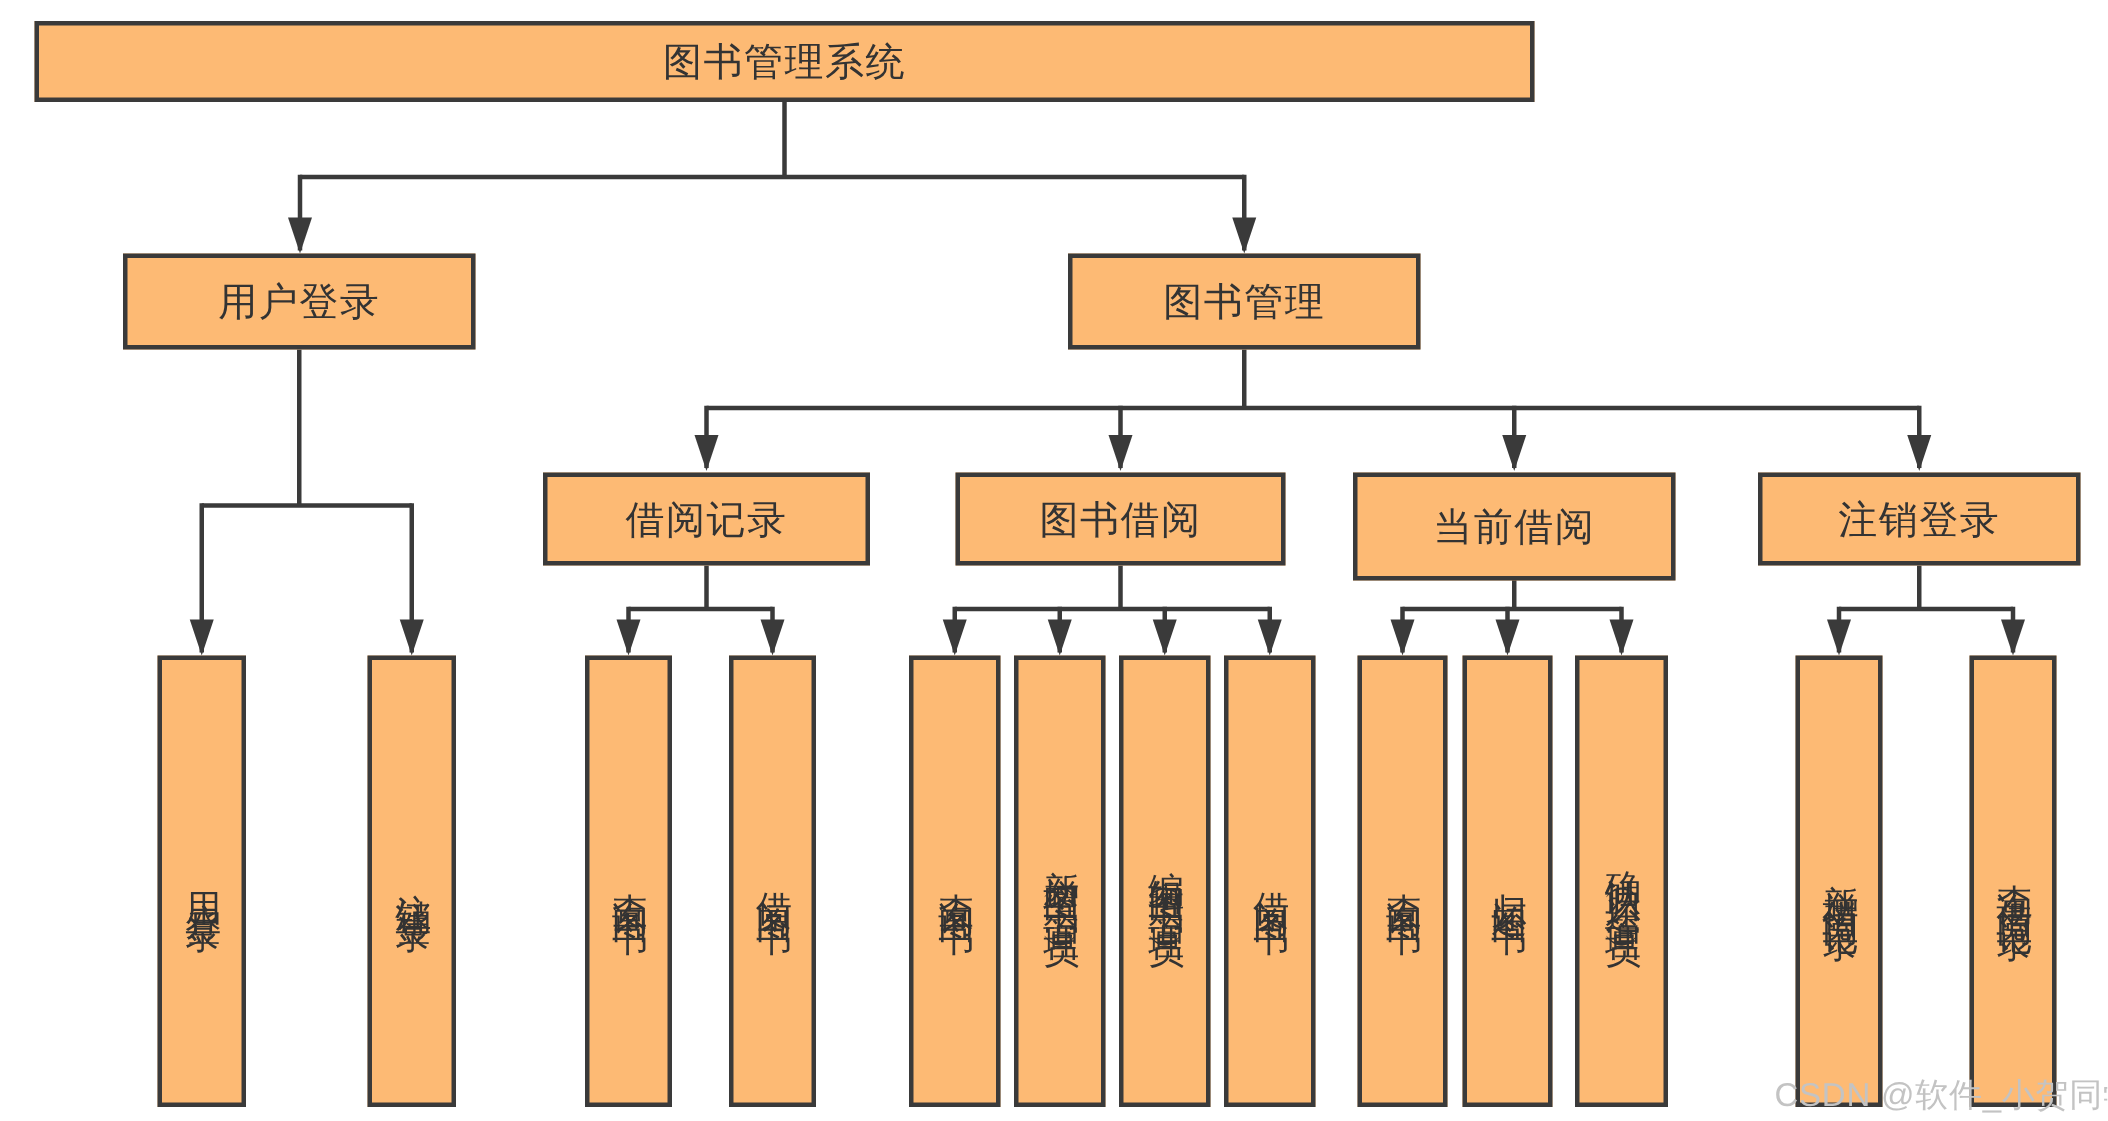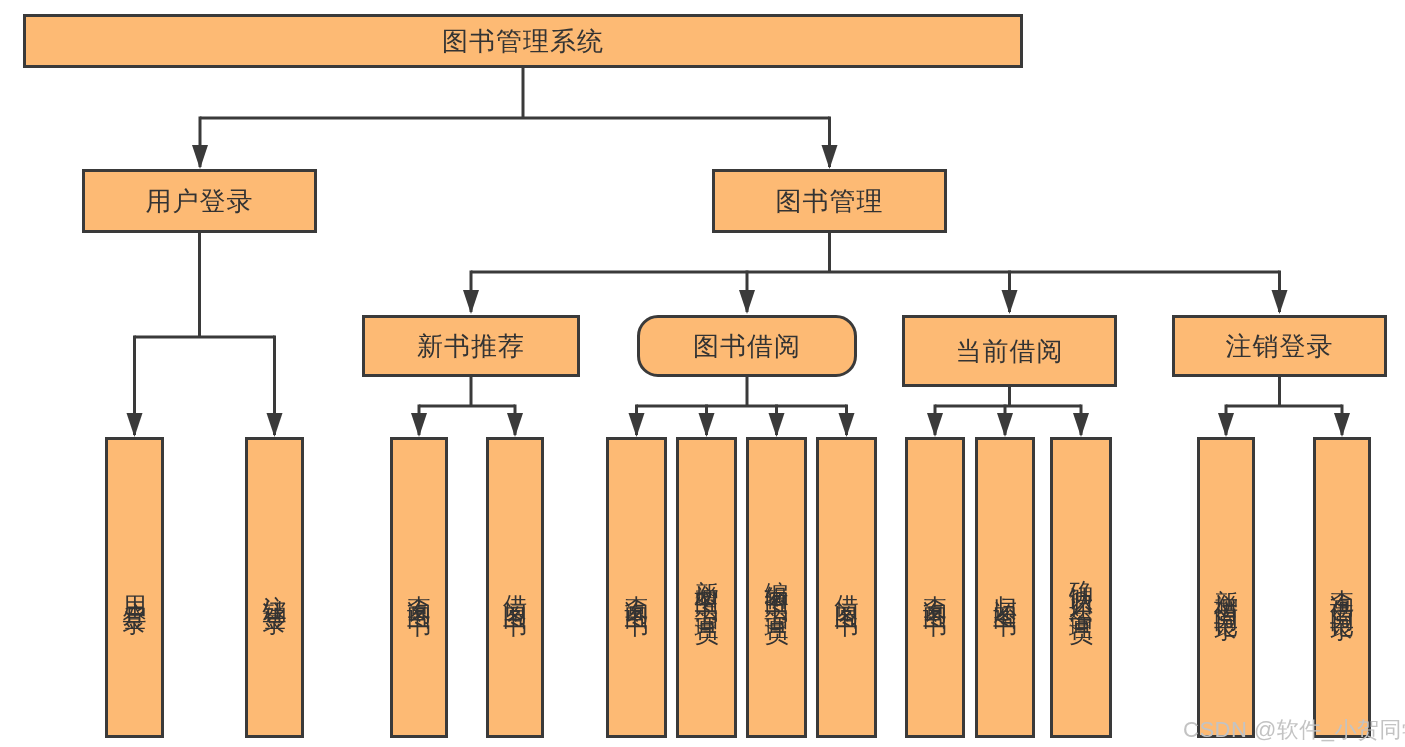--- a/index.html
+++ b/index.html
@@ -105,22 +105,22 @@
     <path d="M1226,406 H1342"></path>
     <line x1="1226" y1="404.5" x2="1226" y2="435" marker-end="url(#ah)"></line>
     <line x1="1342" y1="404.5" x2="1342" y2="435" marker-end="url(#ah)"></line>
   </svg>
 
   <div class="hbox" style="left:23px; top:14px; width:1000px; height:54px;">图书管理系统</div>
 
   <div class="hbox" style="left:82px; top:169px; width:235px; height:64px;">用户登录</div>
   <div class="hbox" style="left:712px; top:169px; width:235px; height:64px;">图书管理</div>
 
-  <div class="hbox" style="left:362px; top:315px; width:218px; height:62px;">新书推荐</div>
-  <div class="hbox" style="left:637px; top:315px; width:220px; height:62px;border-radius:21px;">图书借阅</div>
+  <div class="hbox" style="left:362px; top:315px; width:218px; height:62px;">借阅记录</div>
+  <div class="hbox" style="left:637px; top:315px; width:220px; height:62px;">图书借阅</div>
   <div class="hbox" style="left:902px; top:315px; width:215px; height:72px;">当前借阅</div>
   <div class="hbox" style="left:1172px; top:315px; width:215px; height:62px;">注销登录</div>
 
   <div class="vbox" style="left:105px; top:437px; width:59px; height:301px;">
     <span class="vtext">用户登录</span>
   </div>
   <div class="vbox" style="left:245px; top:437px; width:59px; height:301px;">
     <span class="vtext">注销登录</span>
   </div>
 

